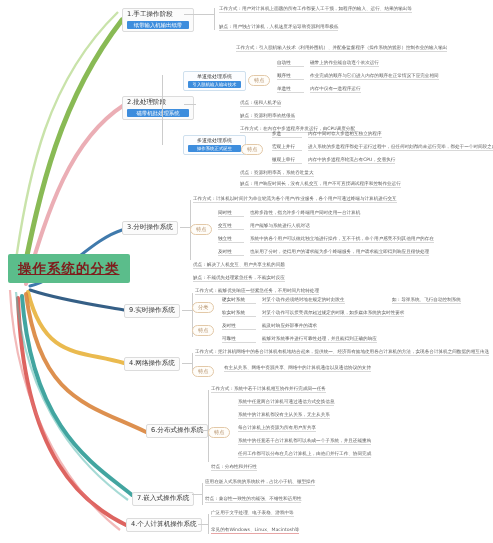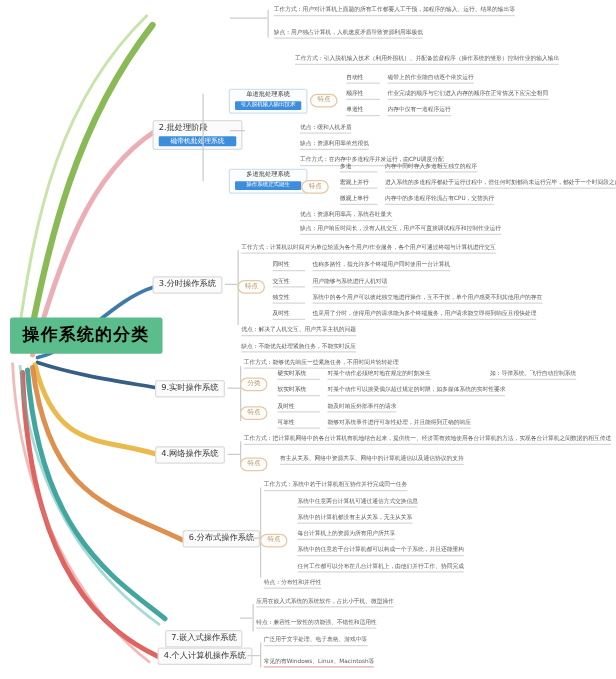--- a/index.html
+++ b/index.html
@@ -8,28 +8,29 @@
     background:#ffffff;
     font-family:"DejaVu Sans","Liberation Sans",sans-serif;
     overflow:hidden;position:relative;
   }
   #root{position:absolute;inset:0;}
   svg.curves{position:absolute;left:0;top:0;width:493px;height:543px;pointer-events:none;}
 
   .center-node{
     position:absolute;
     background:#5bbd8b;
-    color:#000000;
+    color:#7f1d1d;
     font-size:13.5px;
     font-weight:bold;
     letter-spacing:1px;
     padding:7px 10px;
     border-radius:2px;
     white-space:nowrap;
     line-height:1.1;
+    text-decoration:underline;
   }
 
   .branch-label{
     position:absolute;
     background:#fbfbfb;
     border:1px solid #dcdcdc;
     border-radius:2px;
     font-size:6.6px;
     color:#333;
     padding:2px 4px;
@@ -118,20 +119,24 @@
     <path d="M22,296 C 32,430 95,465 132,495" stroke="#2d9b96" stroke-width="4" fill="none" stroke-linecap="round" opacity="0.9"></path>
     <path d="M18,298 C 24,460 85,505 126,525" stroke="#d9534f" stroke-width="4" fill="none" stroke-linecap="round" opacity="0.9"></path>
 
     <path d="M14,274 C 28,170 48,80 118,12" stroke="#9ccc65" stroke-width="2.4" fill="none" opacity="0.55"></path>
     <path d="M10,290 C 16,420 80,500 120,530" stroke="#e57373" stroke-width="2.2" fill="none" opacity="0.5"></path>
     <path d="M16,292 C 26,410 86,470 128,500" stroke="#4db6ac" stroke-width="2.2" fill="none" opacity="0.5"></path>
   </svg>
 
   <div class="center-node" style="left:8px;top:254px;">操作系统的分类</div>
 
+  <div class="branch-label" style="left:122px;top:8px;width:62px;">
+    <span>1.手工操作阶段</span>
+    <span class="sub">纸带输入机输出纸带</span>
+  </div>
   <div class="connector" style="left:184px;top:14px;width:30px;height:1px;"></div>
   <div class="connector" style="left:214px;top:8px;width:1px;height:22px;"></div>
   <div class="line-item" style="left:219px;top:6px;">工作方式：用户对计算机上面题的所有工作都要人工干预，如程序的输入、运行、结果的输出等</div>
   <div class="line-item" style="left:219px;top:24px;">缺点：用户独占计算机，人机速度矛盾导致资源利用率极低</div>
 
   <div class="branch-label" style="left:122px;top:96px;width:62px;">
     <span>2.批处理阶段</span>
     <span class="sub">磁带机批处理系统</span>
   </div>
   <div class="line-item" style="left:236px;top:45px;">工作方式：引入脱机输入技术（利用外围机）、并配备监督程序（操作系统的雏形）控制作业的输入输出</div>
@@ -220,21 +225,21 @@
   <div class="connector" style="left:208px;top:390px;width:1px;height:72px;"></div>
   <div class="line-item" style="left:211px;top:386px;">工作方式：系统中若干计算机相互协作并行完成同一任务</div>
   <div class="pill" style="left:208px;top:427px;">特点</div>
   <div class="cell" style="left:238px;top:399px;">系统中任意两台计算机可通过通信方式交换信息</div>
   <div class="cell" style="left:238px;top:412px;">系统中的计算机都没有主从关系，无主从关系</div>
   <div class="cell" style="left:238px;top:425px;">每台计算机上的资源为所有用户所共享</div>
   <div class="cell" style="left:238px;top:438px;">系统中的任意若干台计算机都可以构成一个子系统，并且还能重构</div>
   <div class="cell" style="left:238px;top:451px;">任何工作都可以分布在几台计算机上，由他们并行工作、协同完成</div>
   <div class="line-item" style="left:211px;top:464px;">特点：分布性和并行性</div>
 
-  <div class="branch-label" style="left:132px;top:504px;">
+  <div class="branch-label" style="left:132px;top:492px;">
     <span>7.嵌入式操作系统</span>
   </div>
   <div class="connector" style="left:192px;top:494px;width:10px;height:1px;"></div>
   <div class="connector" style="left:202px;top:483px;width:1px;height:22px;"></div>
   <div class="line-item" style="left:205px;top:479px;">应用在嵌入式系统的系统软件，占比小于机、微型操作</div>
   <div class="line-item" style="left:205px;top:496px;">特点：兼容性一致性的功能强、不错性和适用性</div>
 
   <div class="branch-label" style="left:126px;top:518px;">
     <span>4.个人计算机操作系统</span>
   </div>

